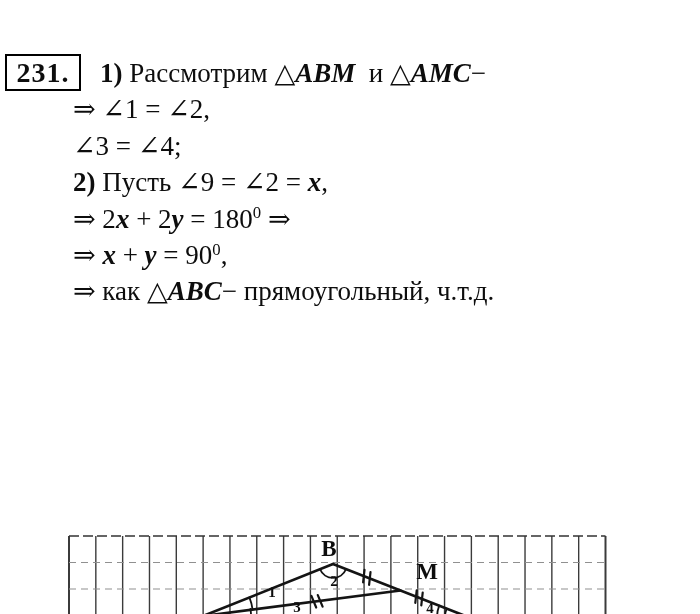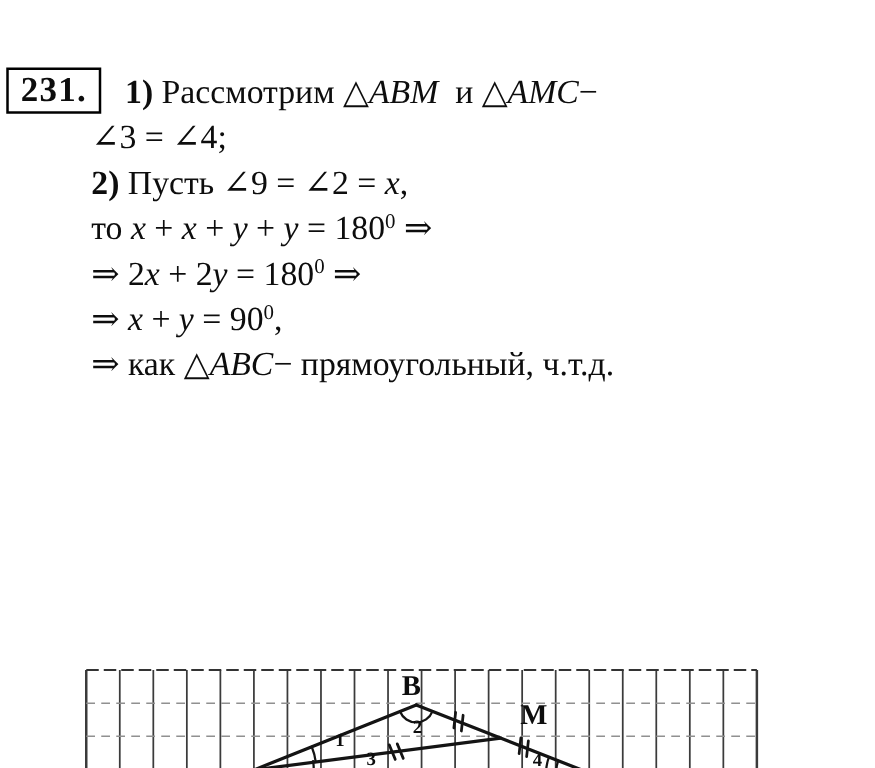--- a/index.html
+++ b/index.html
@@ -8,41 +8,41 @@
     font-family:"Liberation Serif","DejaVu Serif","DejaVu Sans",serif;color:#0d0d0d;margin-top:43px;
   }
   .problem-box{
     position:absolute;left:5px;top:11px;width:72px;height:33px;
     border:2.5px solid #000;display:flex;align-items:center;justify-content:center;
   }
   .problem-box span{font-weight:bold;font-size:28px;letter-spacing:1px;}
   .solution{position:absolute;left:73px;top:12px;width:620px;}
   .line{white-space:pre;font-size:27px;line-height:36.4px;height:36.4px;}
   .line.first{padding-left:27px;}
-  .line .m{font-style:italic;}
+  .line .m{font-style:italic;font-weight:bold;}
   .line .b{font-weight:bold;}
   .line .sup{font-size:62%;position:relative;top:-0.55em;}
   .diagram{position:absolute;left:0;top:490px;}
   .vlabel{font-family:"Liberation Serif","DejaVu Serif",serif;font-weight:bold;font-size:23px;fill:#0d0d0d;}
   .alabel{font-family:"Liberation Serif","DejaVu Serif",serif;font-weight:bold;font-size:15px;fill:#0d0d0d;}
 </style>
 </head>
 <body>
 
 <div class="page">
 
   <div class="problem-box">
     <span>231.</span>
   </div>
 
   <div class="solution" id="solution">
       <div class="line first"><span class="b">1) </span><span>Рассмотрим </span><span>△</span><span class="m">ABM</span><span>  и </span><span>△</span><span class="m">AMC</span><span>−</span></div>
+      <div class="line"><span>⇒ ∠1 = ∠2,</span></div>
       <div class="line"><span>∠3 = ∠4;</span></div>
       <div class="line"><span class="b">2) </span><span>Пусть ∠9 = ∠2 = </span><span class="m">x</span><span>,</span></div>
-      <div class="line"><span>то </span><span class="m">x</span><span> + </span><span class="m">x</span><span> + </span><span class="m">y</span><span> + </span><span class="m">y</span><span> = 180</span><span class="sup">0</span><span> ⇒</span></div>
       <div class="line"><span>⇒ 2</span><span class="m">x</span><span> + 2</span><span class="m">y</span><span> = 180</span><span class="sup">0</span><span> ⇒</span></div>
       <div class="line"><span>⇒ </span><span class="m">x</span><span> + </span><span class="m">y</span><span> = 90</span><span class="sup">0</span><span>,</span></div>
       <div class="line"><span>⇒ как </span><span>△</span><span class="m">ABC</span><span>− прямоугольный, ч.т.д.</span></div>
     </div>
 
   <svg class="diagram" width="700" height="124" viewBox="0 0 700 124" xmlns="http://www.w3.org/2000/svg">
 
     <g id="grid">
         <line x1="69" y1="3" x2="69" y2="109" stroke="#3b3b3b" stroke-width="2"></line>
         <line x1="95.825" y1="3" x2="95.825" y2="109" stroke="#3b3b3b" stroke-width="1.4"></line>

